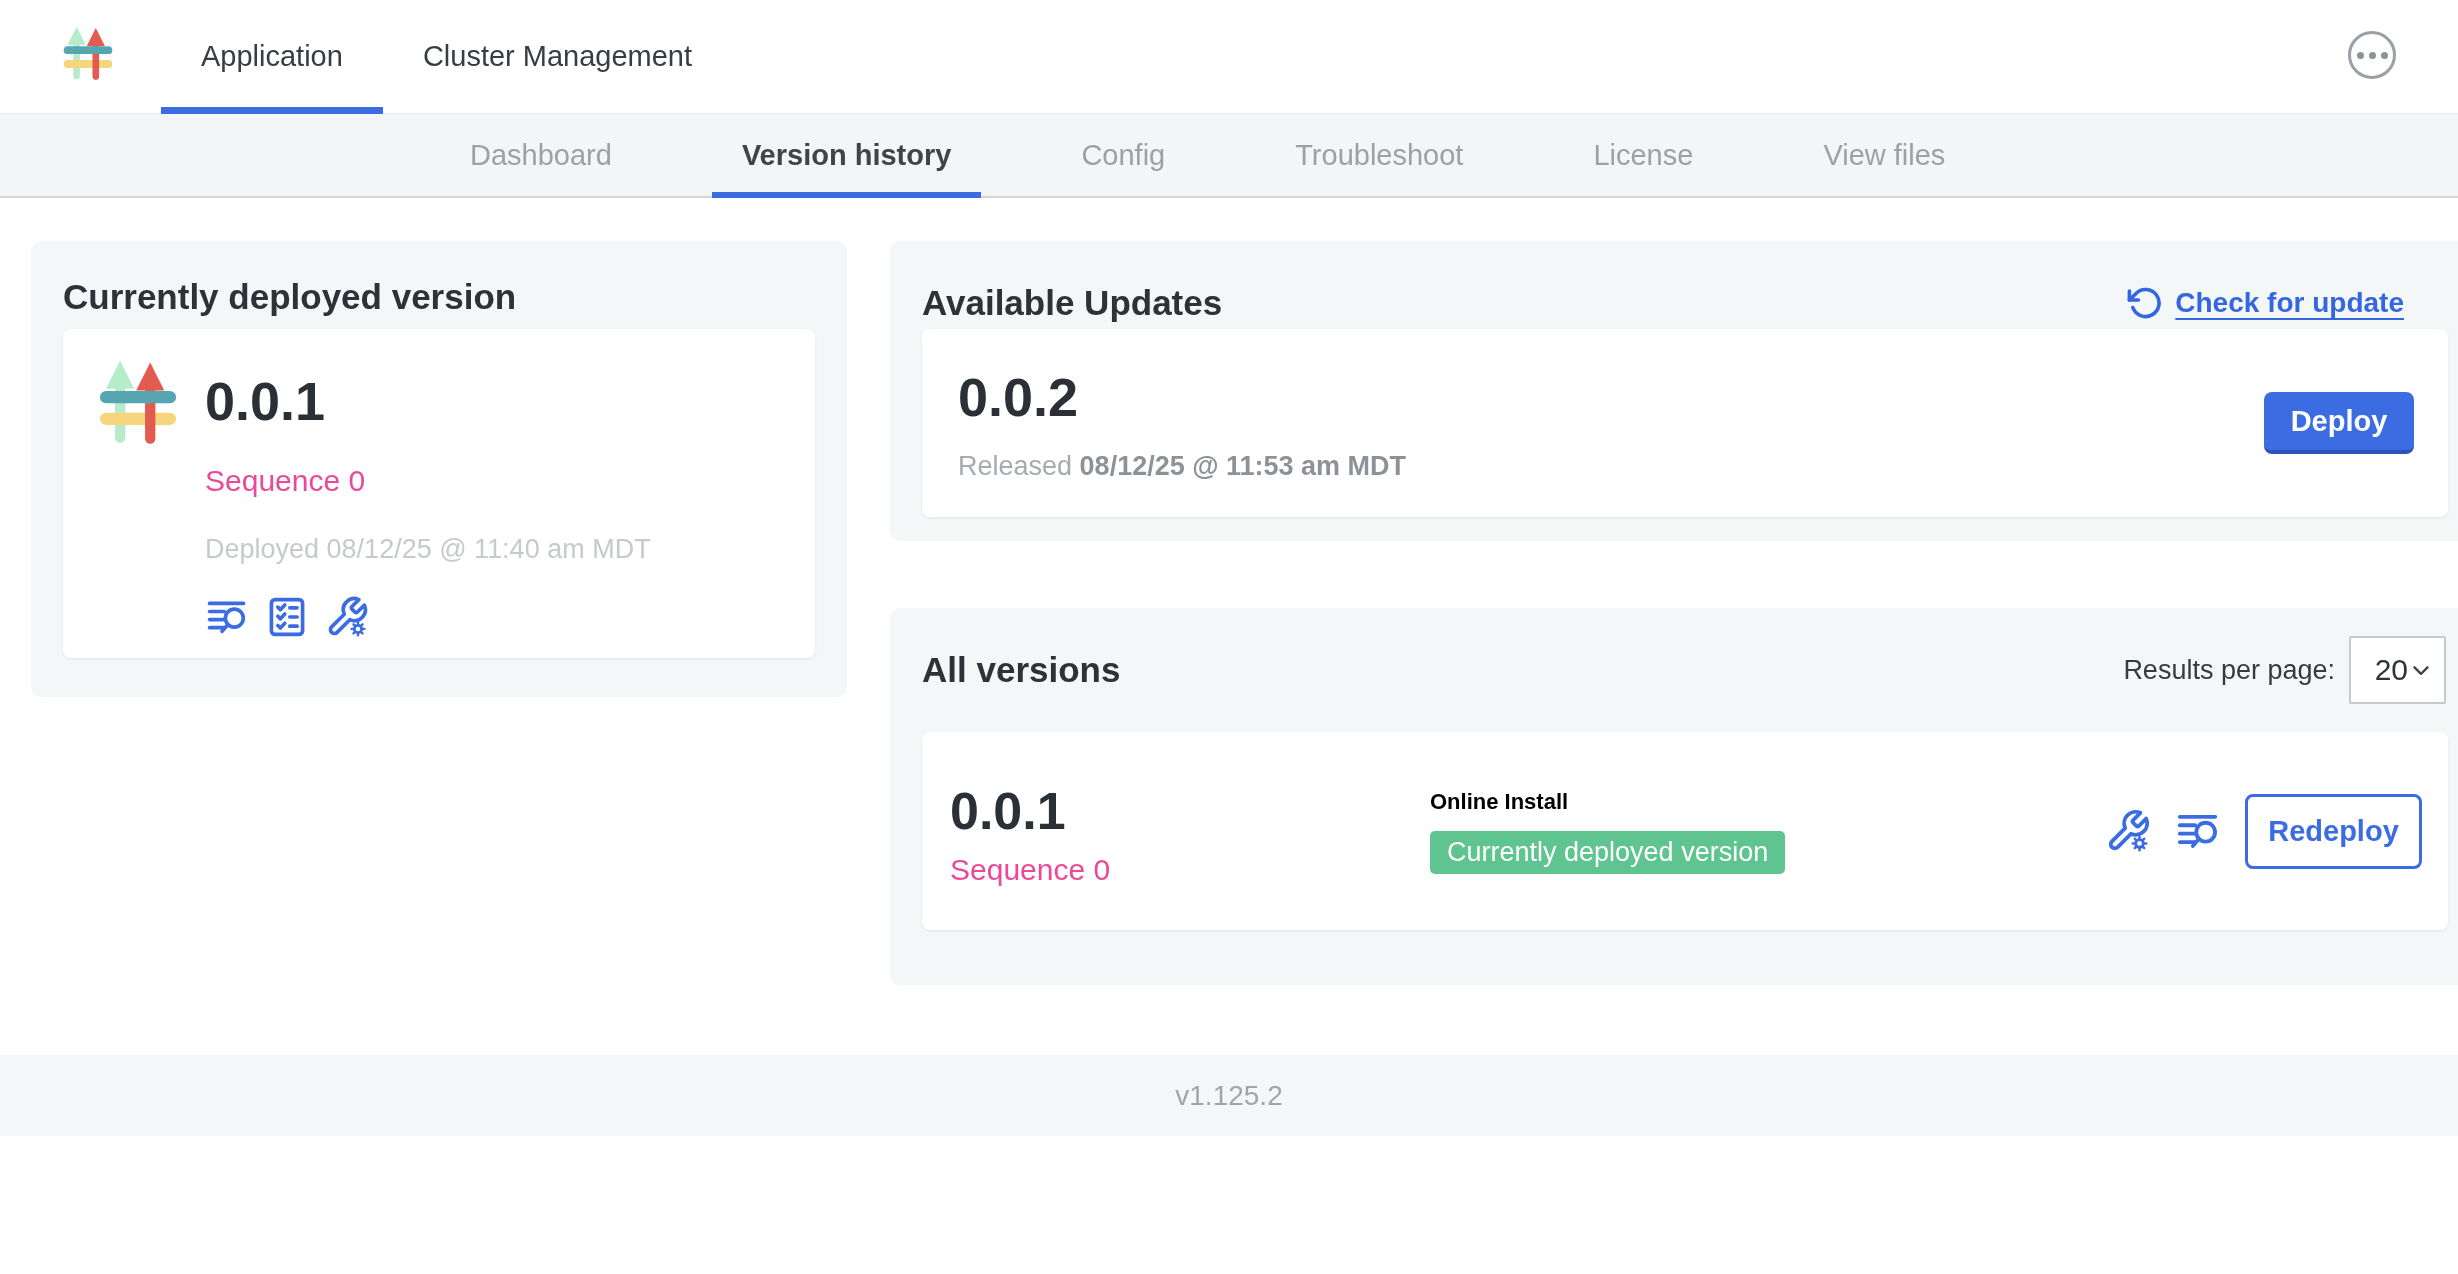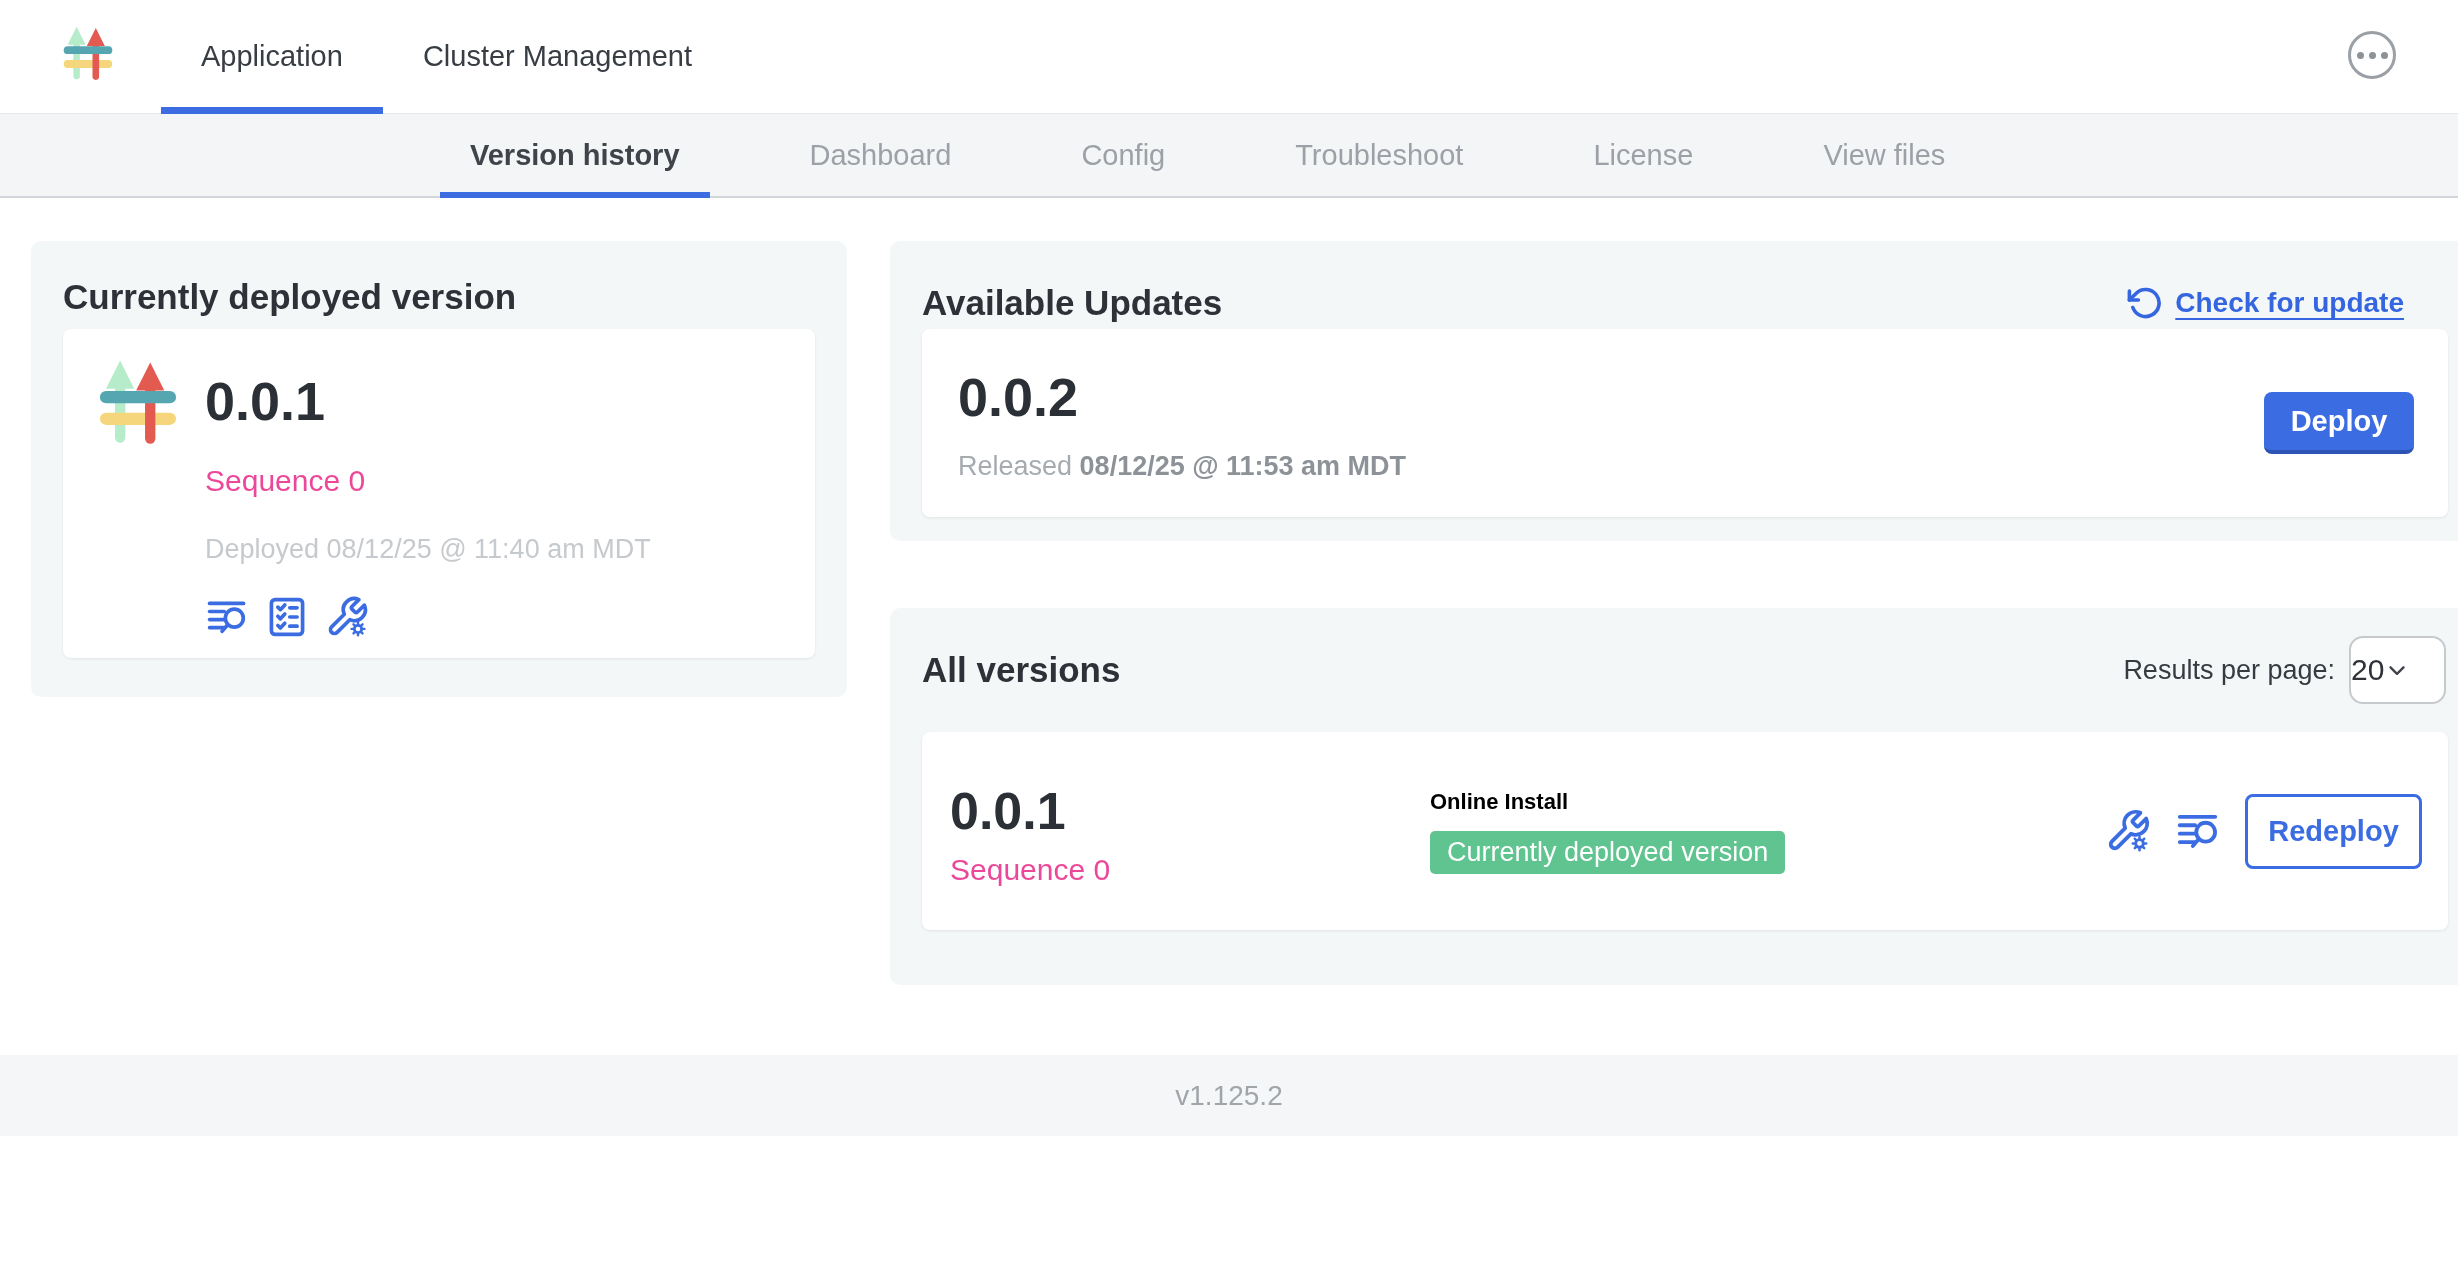--- a/index.html
+++ b/index.html
@@ -49,22 +49,22 @@
   .upd-version{font-size:54px;font-weight:bold;color:#2b2f36;line-height:64px;margin-bottom:22px;}
   .released-line{font-size:27px;color:#a6abb0;}
   .released-line b{color:#8d9298;}
   .deploy-btn{width:150px;height:62px;background:#3b6ce2;border:none;border-bottom:4px solid #2d54b5;border-radius:8px;
     color:#fff;font-size:29px;font-weight:bold;font-family:inherit;cursor:pointer;}
   
   .versions-card{left:890px;top:408px;width:1598px;height:377px;padding-top:22px;}
   .versions-head{display:flex;justify-content:space-between;align-items:center;height:80px;padding:0 42px 0 32px;}
   .results-wrap{display:flex;align-items:center;gap:14px;}
   .results-label{font-size:27px;color:#363b42;}
-  .results-select{width:97px;height:68px;background:#fff;border:2px solid #c6cacd;border-radius:14px;box-sizing:border-box;
-    display:flex;align-items:center;justify-content:flex-start;padding:0 10px 0 0;cursor:pointer;}
+  .results-select{width:97px;height:68px;background:#fff;border:2px solid #c6cacd;border-radius:2px;box-sizing:border-box;
+    display:flex;align-items:center;justify-content:flex-end;padding:0 10px 0 0;cursor:pointer;}
   .results-select .val{font-size:30px;color:#2f3338;}
   .chev{width:26px;height:26px;}
   .version-row{margin:22px 40px 0 32px;height:198px;display:flex;align-items:center;padding:0 26px 0 28px;}
   .row-col1{width:480px;flex-shrink:0;}
   .row-version{font-size:52px;font-weight:bold;color:#2b2f36;line-height:62px;margin-bottom:14px;}
   .row-col2{flex:1;}
   .install-type{font-size:22px;font-weight:bold;color:#000000;margin-bottom:16px;}
   .status-badge{display:inline-block;background:#5fc48f;color:#fff;font-size:27px;line-height:27px;padding:8px 17px;border-radius:5px;}
   .row-actions{display:flex;align-items:center;gap:24px;flex-shrink:0;}
   .row-actions .action-icon{width:46px;height:46px;}
@@ -141,25 +141,25 @@
       </div>
     </nav>
     <button class="ellipsis-btn">
         <i></i>
         <i></i>
         <i></i>
       </button>
   </header>
 
   <nav class="subnav">
+    <div class="subnav-tab">
+        <span>Dashboard</span>
+      </div>
     <div class="subnav-tab active">
         <span>Version history</span>
-      </div>
-    <div class="subnav-tab">
-        <span>Dashboard</span>
       </div>
     <div class="subnav-tab">
         <span>Config</span>
       </div>
     <div class="subnav-tab">
         <span>Troubleshoot</span>
       </div>
     <div class="subnav-tab">
         <span>License</span>
       </div>

